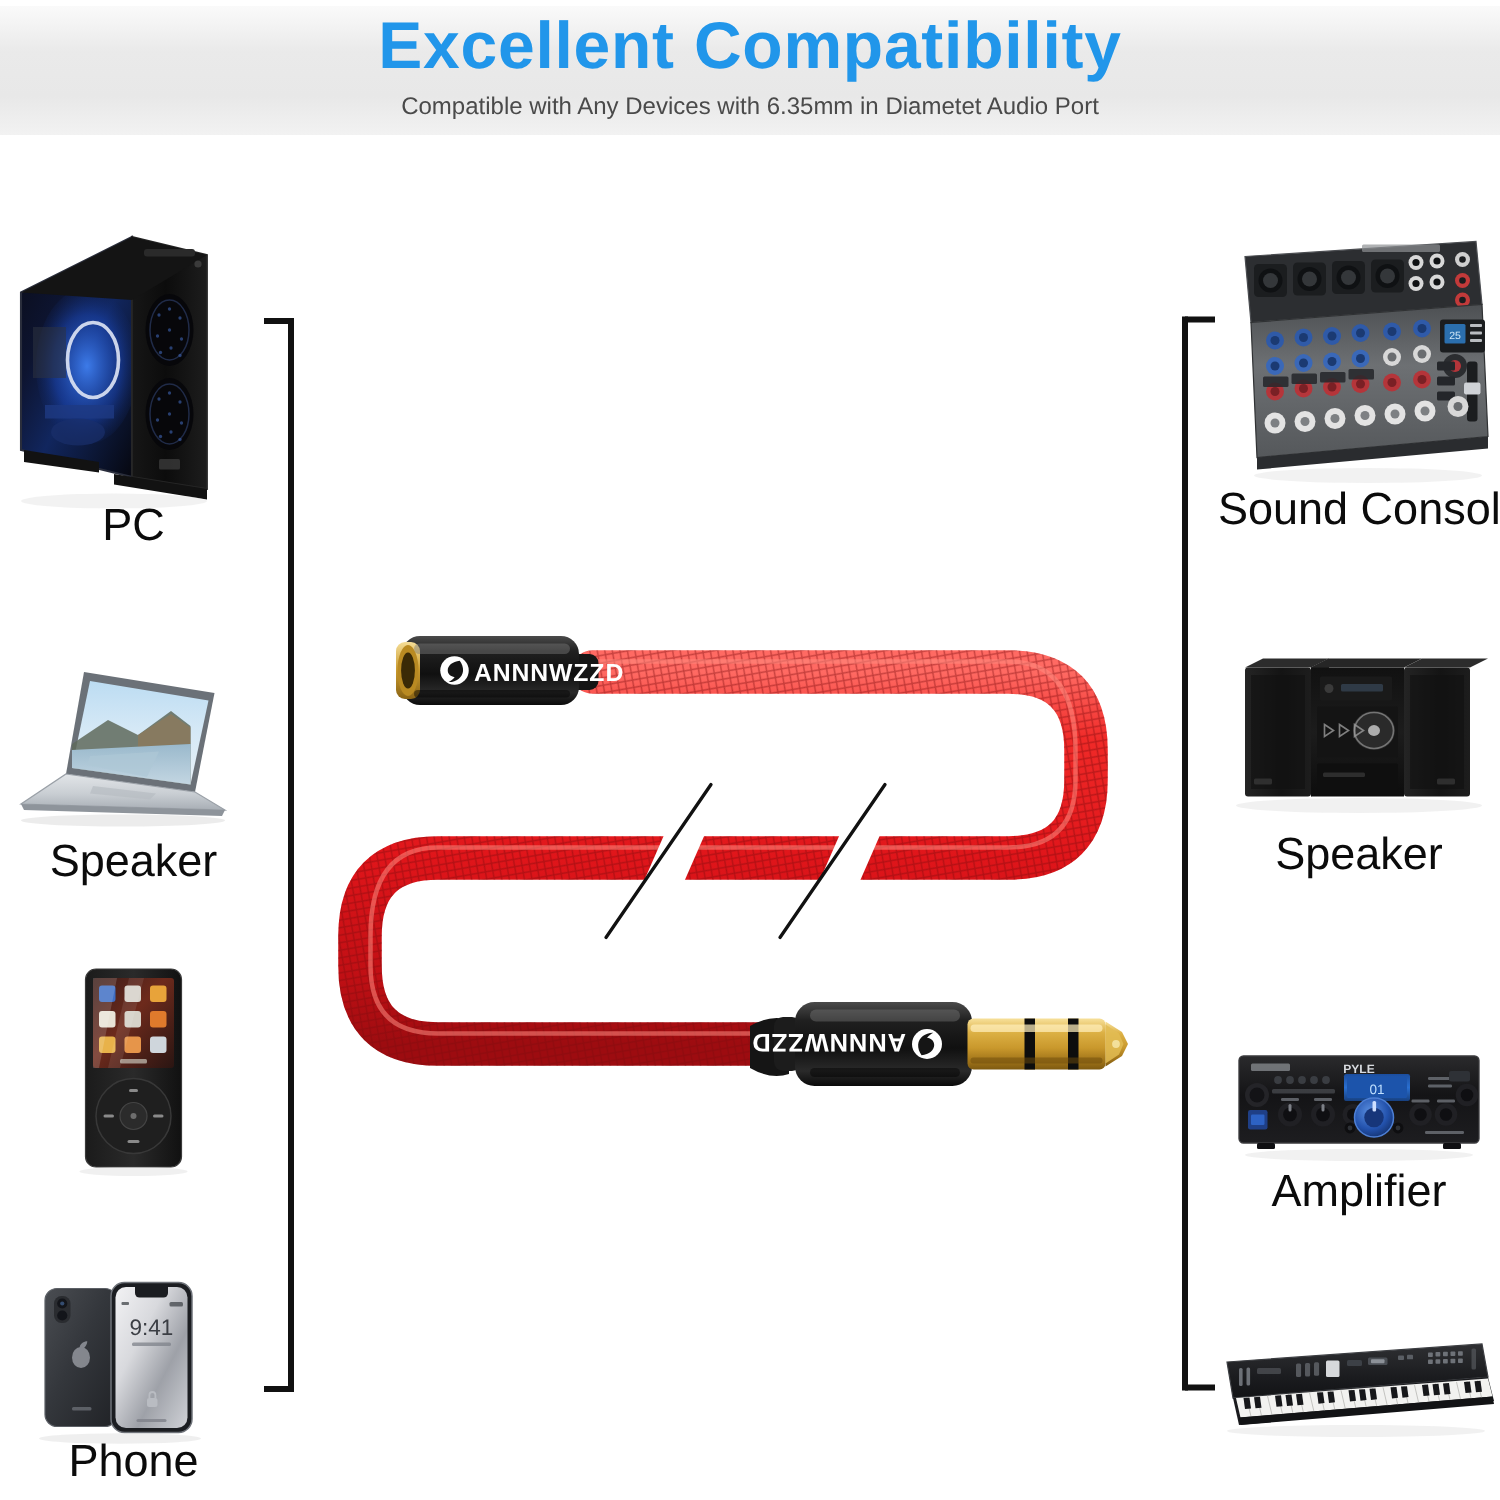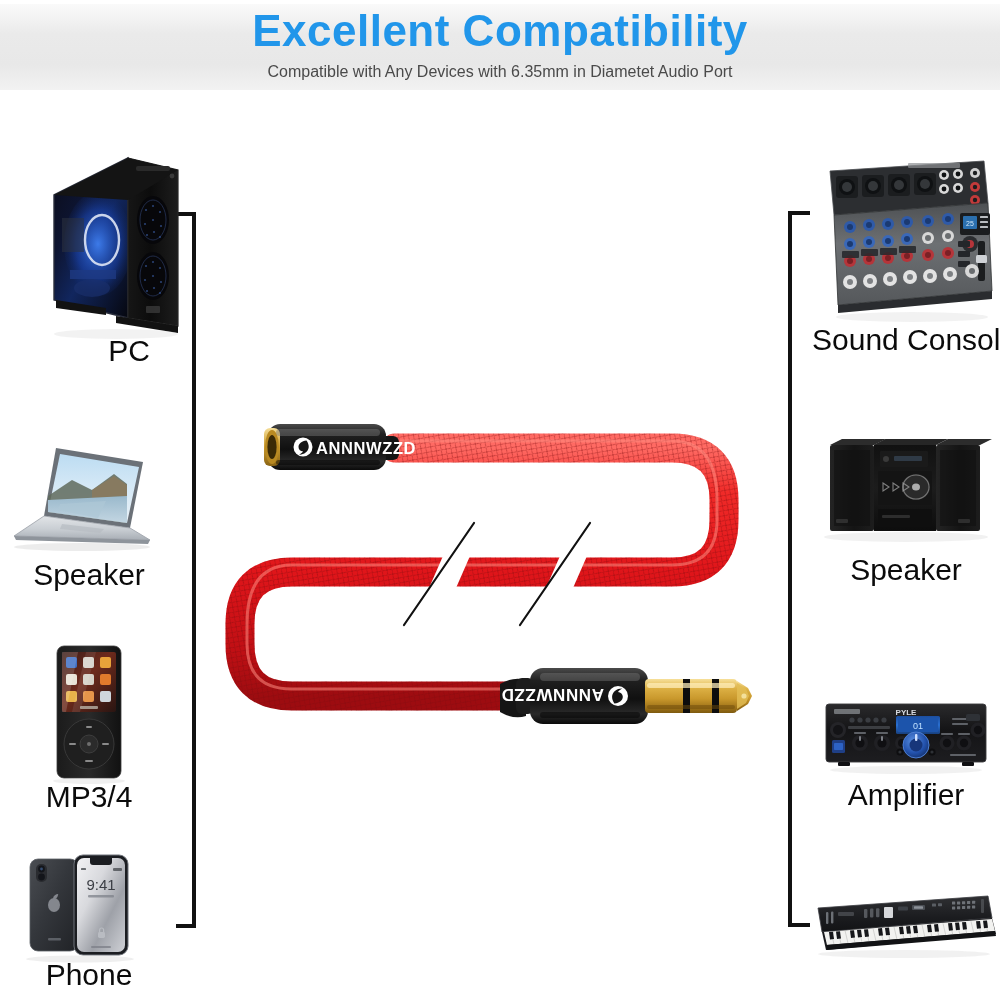--- a/index.html
+++ b/index.html
@@ -114,21 +114,21 @@
     <div class="v" style="left:16px; top:0; height:716px;"></div>
     <div class="h" style="left:0; top:712px; width:20px;"></div>
   </div>
 
   <div class="bracket" style="left:788px; top:211px; width:22px; height:716px;">
     <div class="h" style="left:2px; top:0; width:20px;"></div>
     <div class="v" style="left:0; top:0; height:716px;"></div>
     <div class="h" style="left:2px; top:712px; width:20px;"></div>
   </div>
 
-  <div class="device" style="left:0px; top:140px; width:178px; height:240px;margin-left:40px;">
+  <div class="device" style="left:0px; top:140px; width:178px; height:240px;">
     <div class="device-art">
       <svg width="178" height="200" viewBox="0 0 178 200">
         <defs>
           <linearGradient id="pcGlass" x1="0" y1="0" x2="1" y2="1">
             <stop offset="0%" stop-color="#0a0c18"></stop>
             <stop offset="30%" stop-color="#0d1430"></stop>
             <stop offset="55%" stop-color="#11265e"></stop>
             <stop offset="78%" stop-color="#0c1736"></stop>
             <stop offset="100%" stop-color="#06070f"></stop>
           </linearGradient>
@@ -289,21 +289,20 @@
 
         <rect x="86" y="86" width="6" height="2" rx="1" fill="#8a8a8a"></rect>
         <rect x="69" y="103" width="7" height="2" rx="1" fill="#8a8a8a"></rect>
         <rect x="102" y="103" width="7" height="2" rx="1" fill="#8a8a8a"></rect>
         <rect x="85" y="120" width="8" height="2" rx="1" fill="#8a8a8a"></rect>
         <circle cx="89" cy="104" r="2" fill="#6e6e6e"></circle>
 
         <ellipse cx="89" cy="141" rx="36" ry="3" fill="#dadada" opacity="0.4"></ellipse>
       </svg>
     </div>
-    <div class="device-label" style="top:140px; font-size:30px;">MP3/4</div>
   </div>
 
   <div class="device" style="left:0px; top:845px; width:178px; height:155px;">
     <div class="device-art">
       <svg width="178" height="120" viewBox="0 0 178 120">
         <defs>
           <linearGradient id="phBack" x1="0" y1="0" x2="1" y2="1">
             <stop offset="0%" stop-color="#4a4d52"></stop>
             <stop offset="45%" stop-color="#34373c"></stop>
             <stop offset="100%" stop-color="#202226"></stop>

